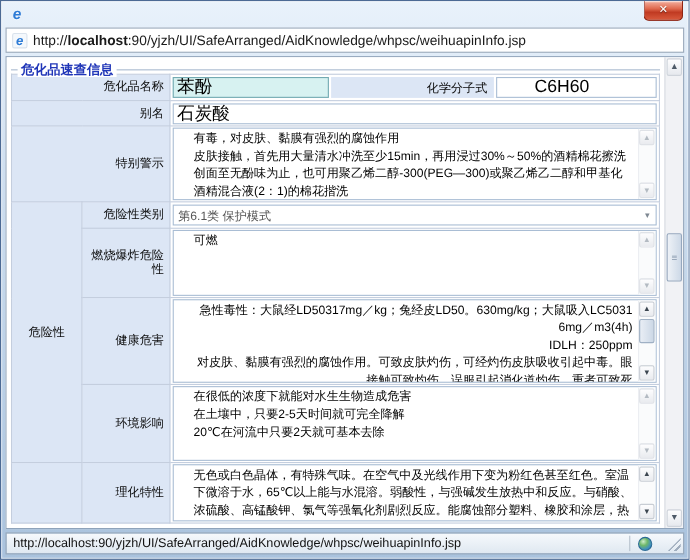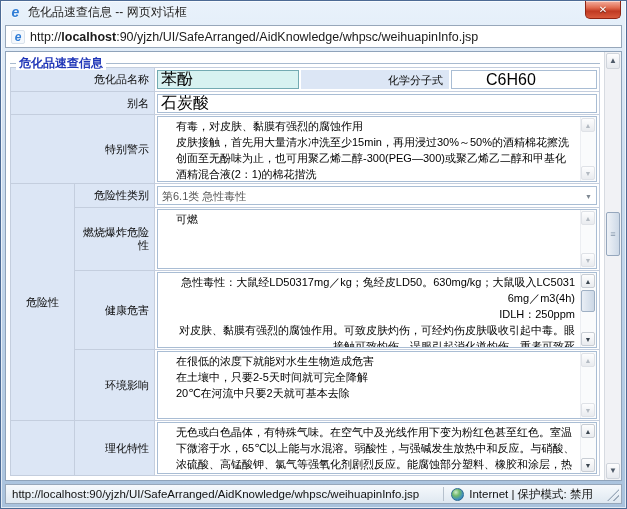--- a/index.html
+++ b/index.html
@@ -149,21 +149,20 @@
     cursor:nwse-resize;
   }
 </style>
 </head>
 <body>
 
 <div class="window">
 
   <div class="titlebar">
     <span class="ie-icon">e</span>
-    <span class="title">危化品速查信息 -- 网页对话框</span>
     <div class="close-btn">
       <span class="x">✕</span>
     </div>
   </div>
 
   <div class="urlbar">
     <span class="ie-icon">e</span>
     <span class="url-text"><span>http://</span><b>localhost</b><span>:90/yjzh/UI/SafeArranged/AidKnowledge/whpsc/weihuapinInfo.jsp</span></span>
   </div>
 
@@ -208,21 +207,21 @@
                 </div>
               </div>
             </td>
           </tr>
 
           <tr>
             <td class="cell-group" rowspan="4">危险性</td>
             <td class="cell-label" style="height:24px;">危险性类别</td>
             <td class="cell-value">
               <div class="select">
-                <span>第6.1类 急性毒性</span>
+                <span>第6.1类 保护模式</span>
                 <span class="dd-arrow">▼</span>
               </div>
             </td>
           </tr>
 
           <tr>
             <td class="cell-label">燃烧爆炸危险性</td>
             <td class="cell-value">
               <div class="textbox" style="height:60px;">
                 <div class="tb-text">可燃</div>
@@ -293,18 +292,17 @@
       </div>
       <div class="vs-btn down">▼</div>
     </div>
   </div>
 
   <div class="statusbar">
     <span class="status-url">http://localhost:90/yjzh/UI/SafeArranged/AidKnowledge/whpsc/weihuapinInfo.jsp</span>
     <div class="status-div"></div>
     <div class="status-right">
       <span class="globe-icon"></span>
-      <span>Internet | 保护模式: 禁用</span>
     </div>
     <div class="resize-grip"></div>
   </div>
 
 </div>
 
 </body></html>

